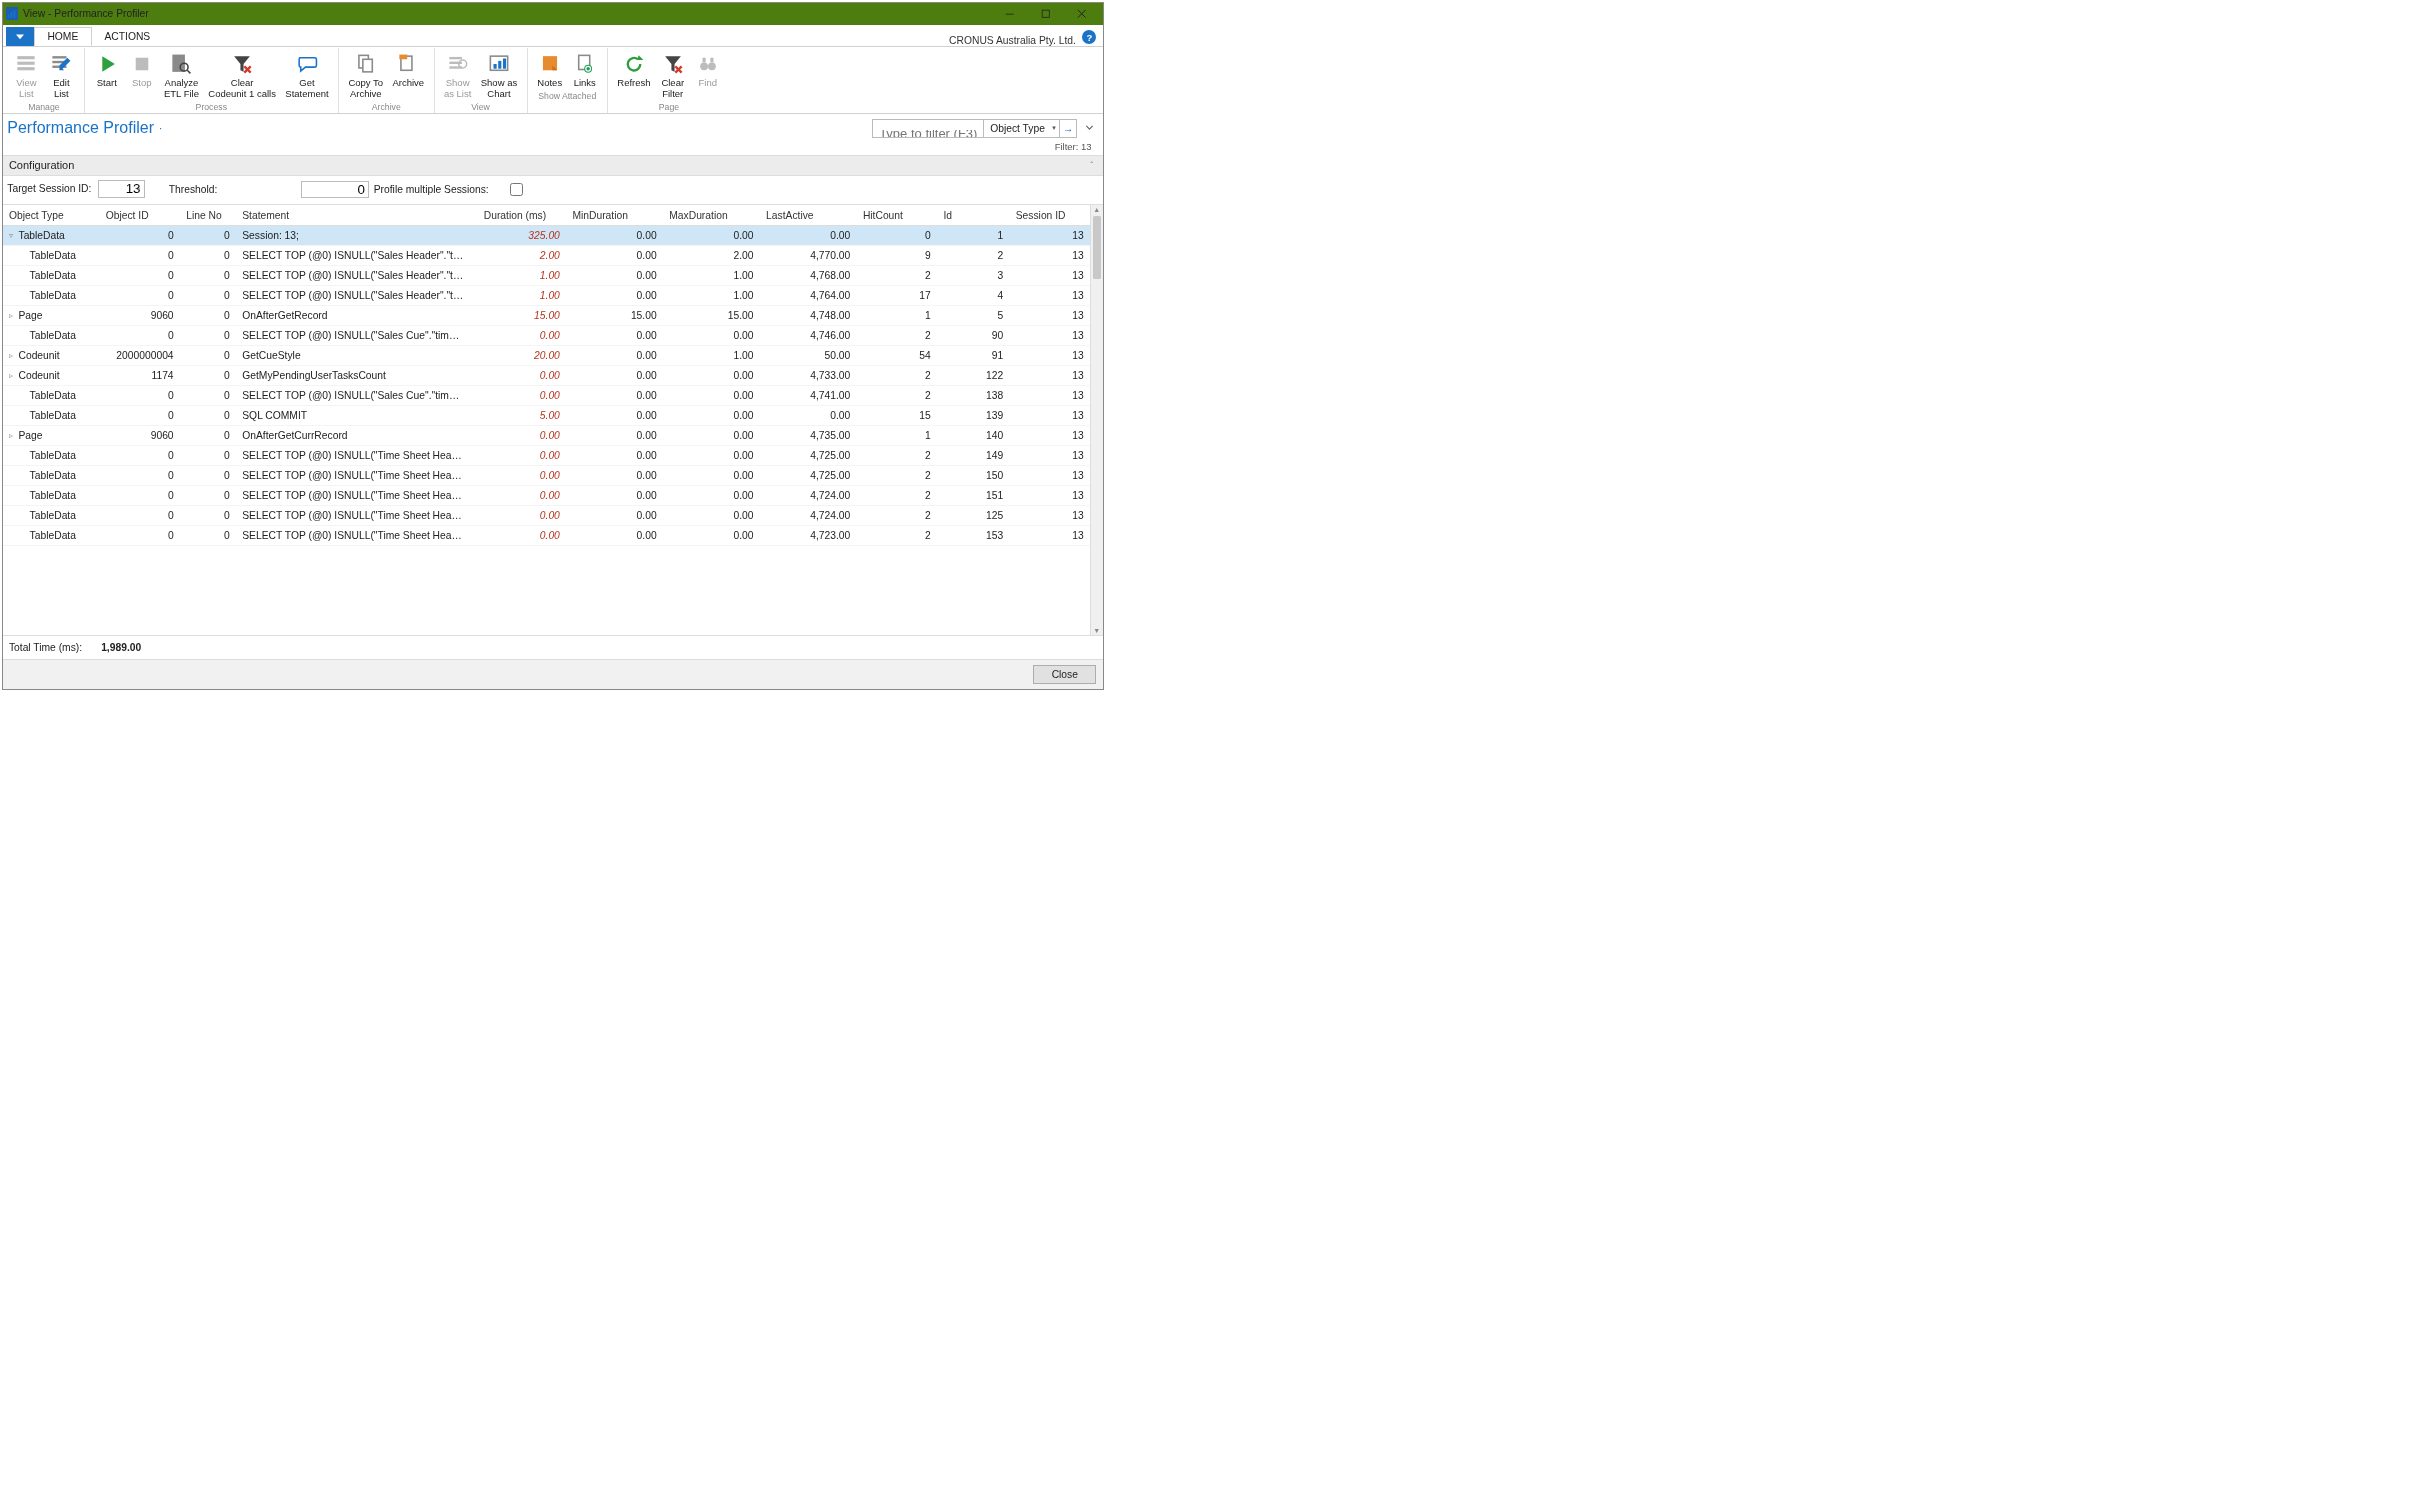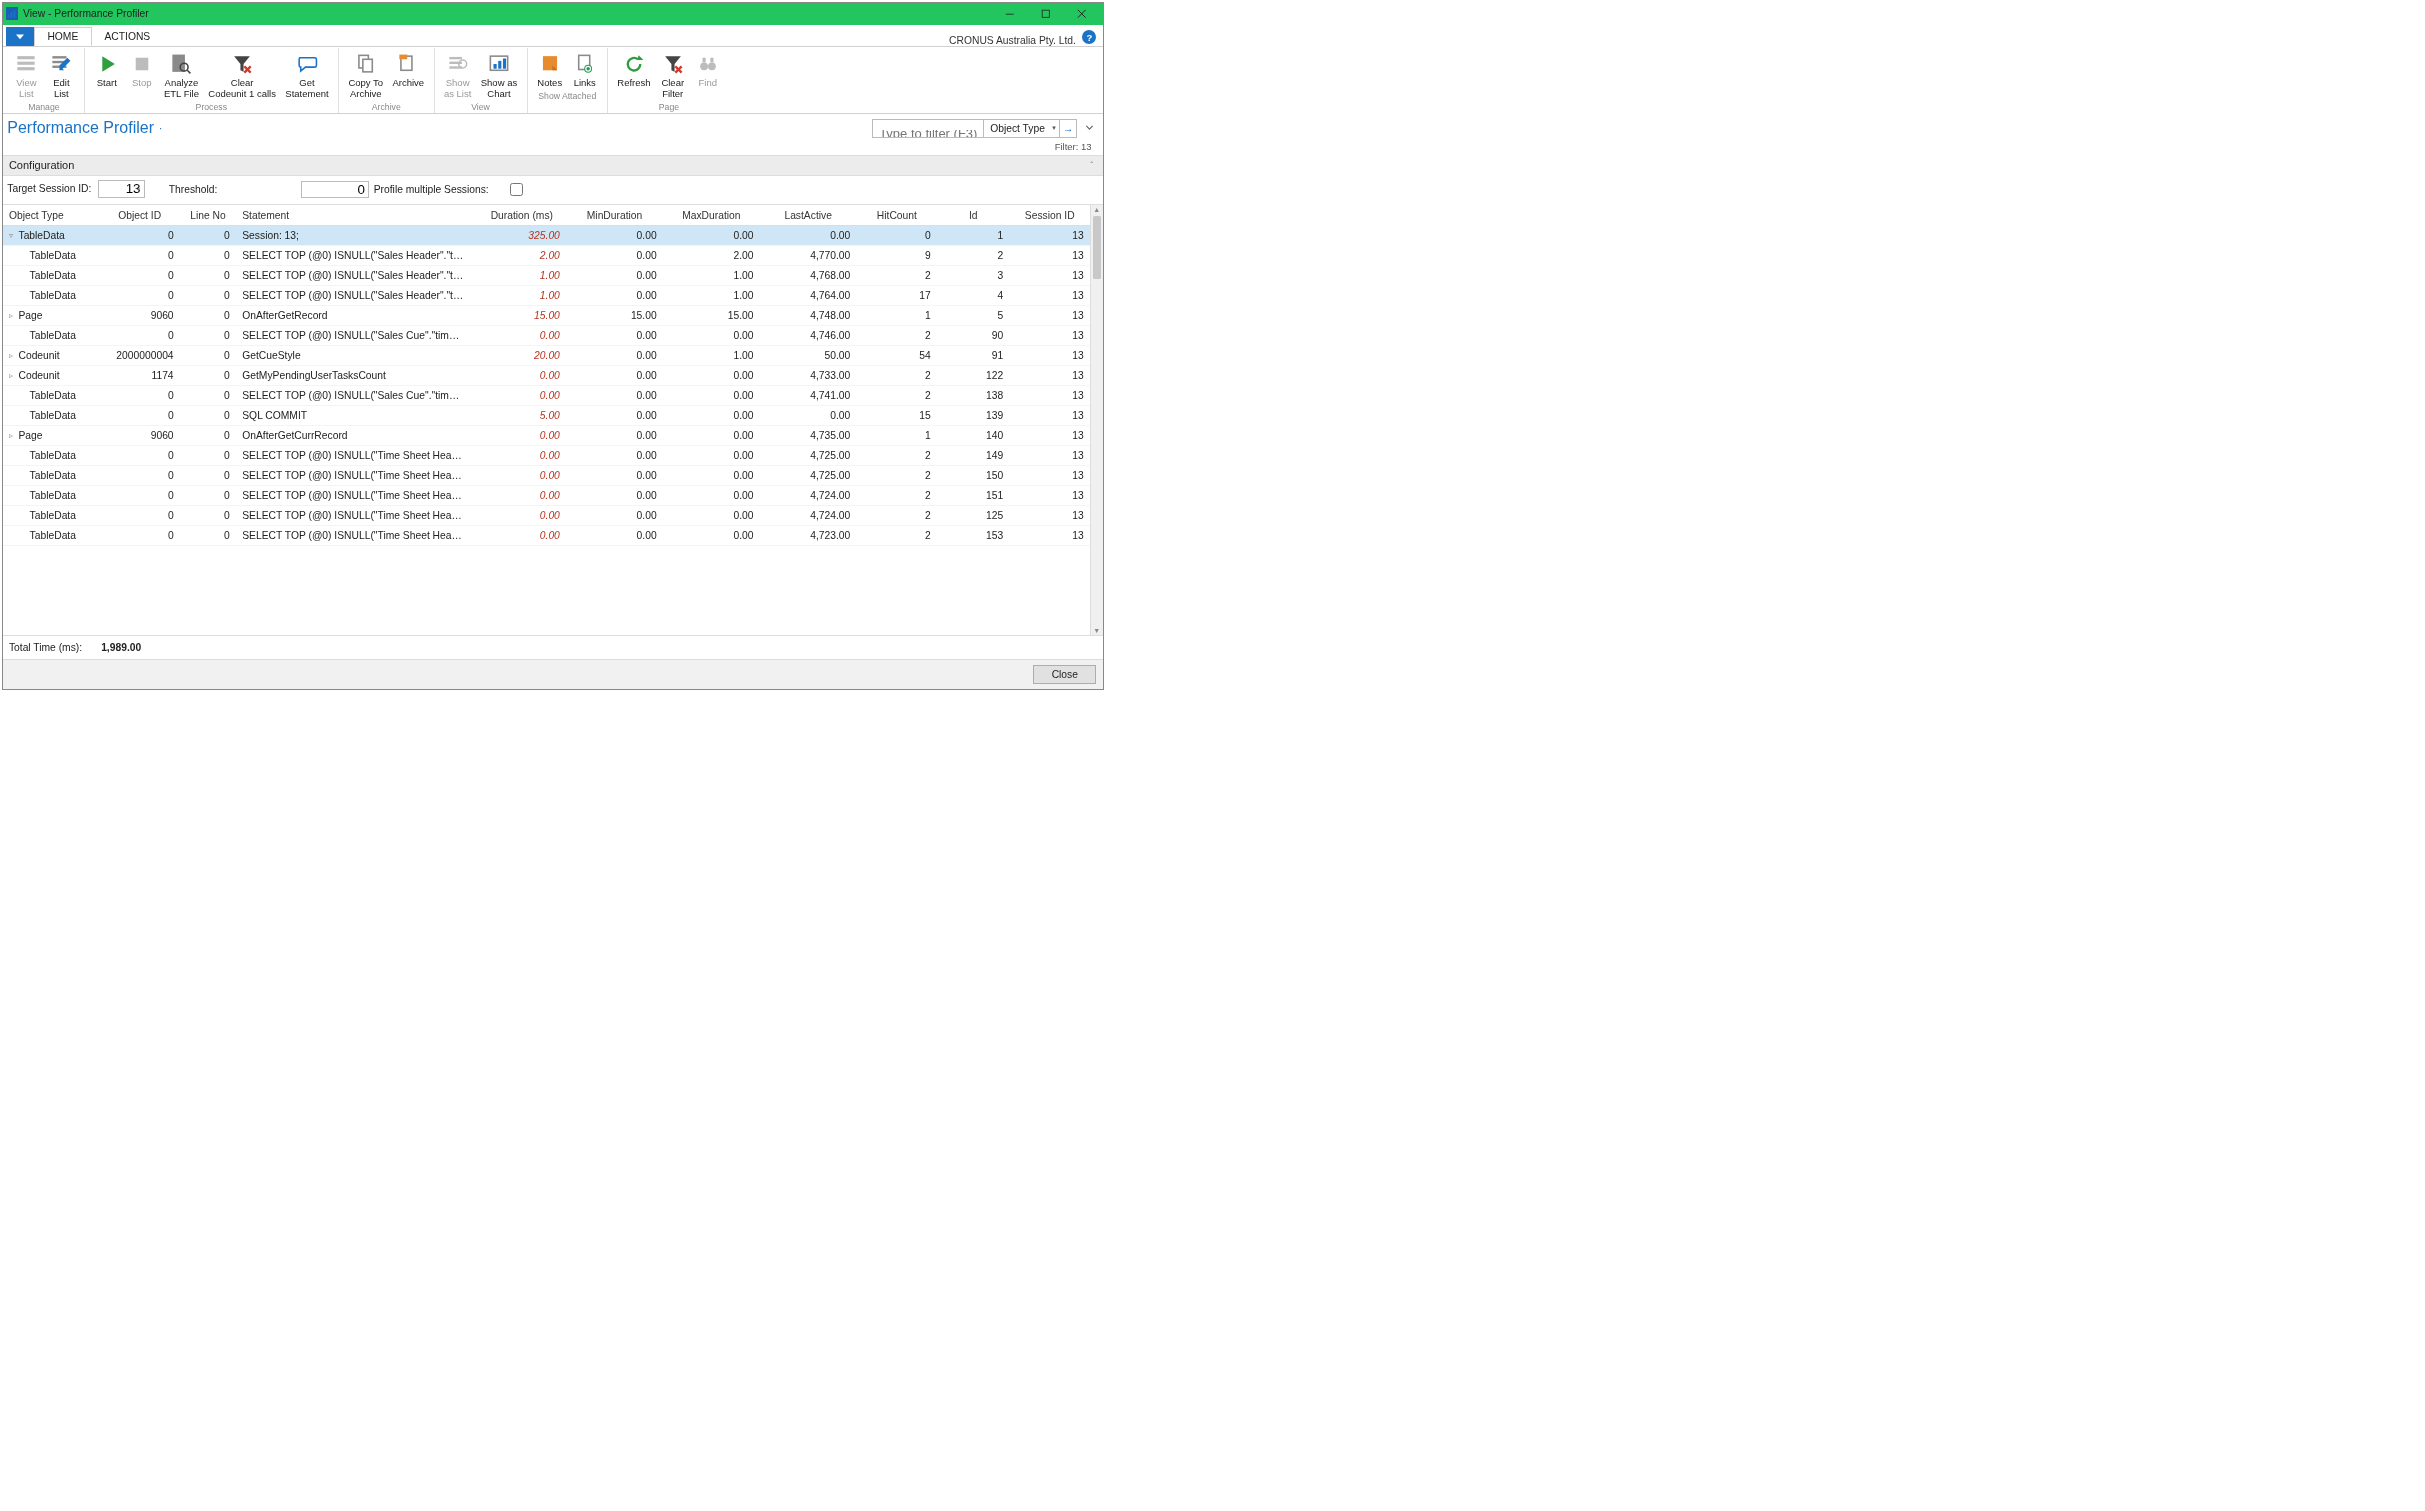--- a/index.html
+++ b/index.html
@@ -1,20 +1,20 @@
 <!DOCTYPE html>
 <html><head>
 <meta charset="utf-8">
 <style>
   * { box-sizing: border-box; }
   html, body { margin:0; padding:0; font-family: "Segoe UI", Tahoma, sans-serif; font-size:10.3px; color:#222; background:#fff; height:100%; }
   .window { width:1102px; height:688px; border:0.8px solid #888; background:#fff; display:flex; flex-direction:column; margin:1.6px; }
 
   
-  .titlebar { height:22px; display:flex; align-items:center; padding:0 3.2px; background:#22c55e;justify-content:center; }
+  .titlebar { height:22px; display:flex; align-items:center; padding:0 3.2px; background:#4d7c0f;justify-content:center; }
   .titlebar .app-icon { width:12.6px; height:12.6px; background:#1a5fb4; margin-right:4.7px; display:flex; align-items:center; justify-content:center; }
   .titlebar .app-icon svg { width:9.5px; height:9.5px; }
   .titlebar .title { flex:0 0 auto; font-size:10.3px; }
   .titlebar .spacer { flex:1; }
   .win-btn { width:36px; height:22px; display:flex; align-items:center; justify-content:center; color:#222; }
 
   
   .tabs-row { height:22px; display:flex; align-items:flex-end; border-bottom:0.8px solid #d0d0d0; }
   .file-tab { width:28px; height:19px; background:#1a73c7; display:flex; align-items:center; justify-content:center; margin-left:3.2px; }
   .file-tab svg { fill:#fff; }
@@ -57,21 +57,21 @@
   .cfg-field input[type=text] { height:17.4px; border:0.8px solid #bbb; text-align:right; padding:0 3.2px; }
   .cfg-col2 { display:flex; flex-direction:row; gap:4.7px; }
   .dropdown-wrap { position:relative; }
   .dropdown-wrap::after { content:"⌄"; position:absolute; right:3.2px; top:1.6px; font-size:8.7px; color:#777; pointer-events:none;}
 
   
   .grid-wrap { flex:1; display:flex; flex-direction:row; overflow:hidden; position:relative; }
   .grid { flex:1; overflow:auto; }
   table { border-collapse:collapse; width:100%; table-layout:fixed; }
   thead th { text-align:left; font-weight:400; font-size:10.3px; padding:4.7px 6.3px; border-bottom:0.8px solid #ddd; background:#fff; position:sticky; top:0; color:#333;}
-  thead th.r { text-align:center; }
+  thead th.r { text-align:left; }
   tbody td { padding:4px 6.3px; font-size:10.3px; border-bottom:0.8px solid #f4f4f4; white-space:nowrap; overflow:hidden; text-overflow:ellipsis; }
   tbody td.r { text-align:right; }
   tbody tr.selected td { background:#cfe6f7; }
   .duration { color:#b3341d; font-style:italic; }
   .tree-cell { display:flex; align-items:center; gap:1.6px; }
   .tree-caret { width:8px; display:inline-block; color:#888; font-size:8px; }
   .tree-indent { display:inline-block; width:9.5px; }
   .vscroll { width:12.6px; background:#f0f0f0; border-left:0.8px solid #ddd; position:relative; }
   .vscroll .thumb { position:absolute; left:1.6px; right:1.6px; top:11px; height:63px; background:#c8c8c8; border-radius:1.6px; }
   .vscroll .arrow { position:absolute; left:0; right:0; text-align:center; font-size:7px; color:#888; }

